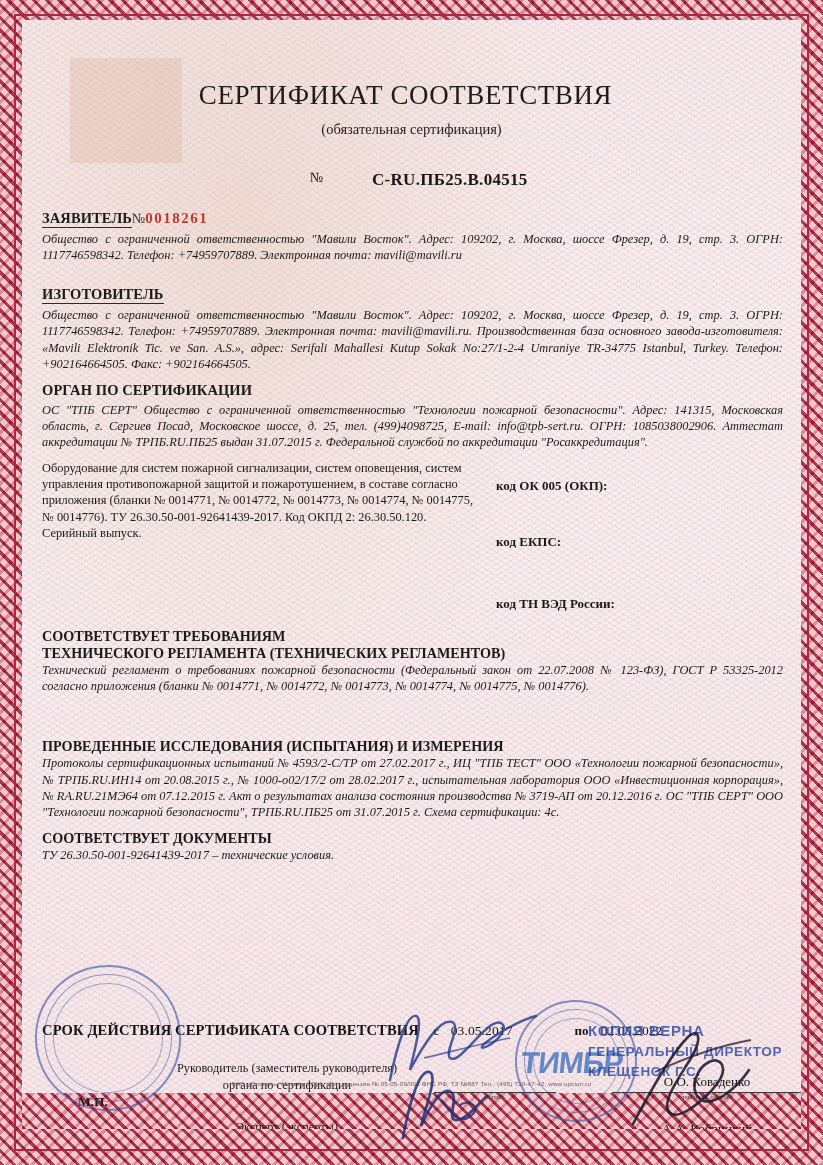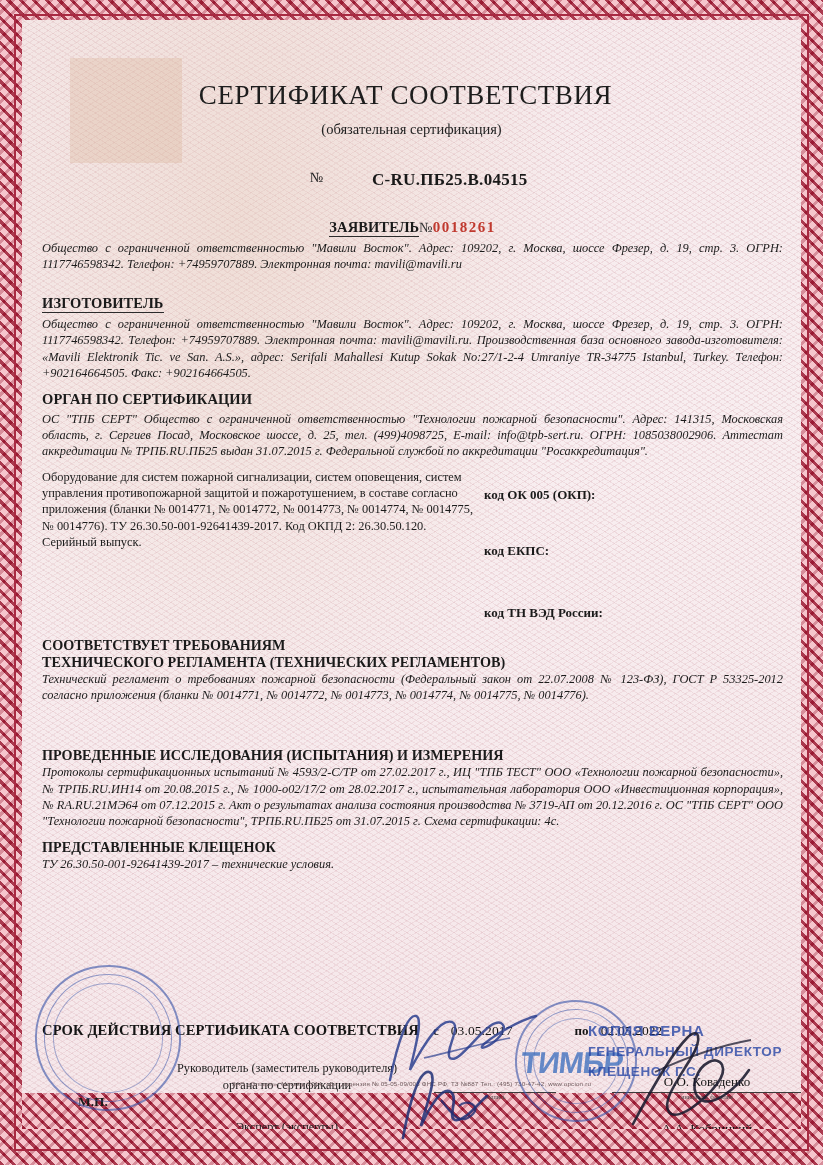--- a/index.html
+++ b/index.html
@@ -186,44 +186,43 @@
     font-size: 12.4px;
     line-height: 1.30;
     color: #1b1b1b;
     text-align: justify;
     margin: 0;
     font-style: italic;
   }
 
   .row-applicant {
     display: flex;
-    justify-content: center;
+    justify-content: flex-start;
     align-items: baseline;
-    margin-top: 9px;
   }
   .blank-no {
     font-size: 14px;
     color: #333;
     white-space: nowrap;
   }
   .blank-no .digits {
     color: #c0392f;
     font-weight: bold;
     letter-spacing: 1.5px;
     font-size: 15px;
   }
 
   .gap-sm { height: 10px; }
   .gap-md { height: 16px; }
   .gap-lg { height: 22px; }
 
   
   .product-grid {
     display: flex;
-    gap: 10px;
+    gap: 22px;
   }
   .product-desc {
     width: 432px;
     font-size: 12.4px;
     line-height: 1.30;
     color: #1b1b1b;
   }
   .code-col {
     flex: 1;
     padding-top: 18px;
@@ -473,21 +472,21 @@
       <p class="sec-body">Технический регламент о требованиях пожарной безопасности (Федеральный закон от 22.07.2008 № 123-ФЗ), ГОСТ Р 53325-2012 согласно приложения (бланки № 0014771, № 0014772, № 0014773, № 0014774, № 0014775, № 0014776).</p>
 
       <div class="gap-lg"></div>
       <div class="gap-lg"></div>
 
       <div class="sec-head-plain">ПРОВЕДЕННЫЕ ИССЛЕДОВАНИЯ (ИСПЫТАНИЯ) И ИЗМЕРЕНИЯ</div>
       <p class="sec-body">Протоколы сертификационных испытаний № 4593/2-С/ТР от 27.02.2017 г., ИЦ "ТПБ ТЕСТ" ООО «Технологии пожарной безопасности», № ТРПБ.RU.ИН14 от 20.08.2015 г., № 1000-о02/17/2 от 28.02.2017 г., испытательная лаборатория ООО «Инвестиционная корпорация», № RA.RU.21МЭ64 от 07.12.2015 г. Акт о результатах анализа состояния производства № 3719-АП от 20.12.2016 г. ОС "ТПБ СЕРТ" ООО "Технологии пожарной безопасности", ТРПБ.RU.ПБ25 от 31.07.2015 г. Схема сертификации: 4с.</p>
 
       <div class="gap-sm"></div>
 
-      <div class="sec-head-plain">ПРЕДСТАВЛЕННЫЕ КЛЕЩЕНОК</div>
+      <div class="sec-head-plain">СООТВЕТСТВУЕТ ДОКУМЕНТЫ</div>
       <p class="sec-body">ТУ 26.30.50-001-92641439-2017 – технические условия.</p>
 
     </div>
 
     <div class="validity">
       <span>СРОК ДЕЙСТВИЯ СЕРТИФИКАТА СООТВЕТСТВИЯ</span>
       <span class="lbl-c">с</span>
       <span class="date">03.05.2017</span>
       <span class="lbl-po">по</span>
       <span class="date">02.05.2022</span>

